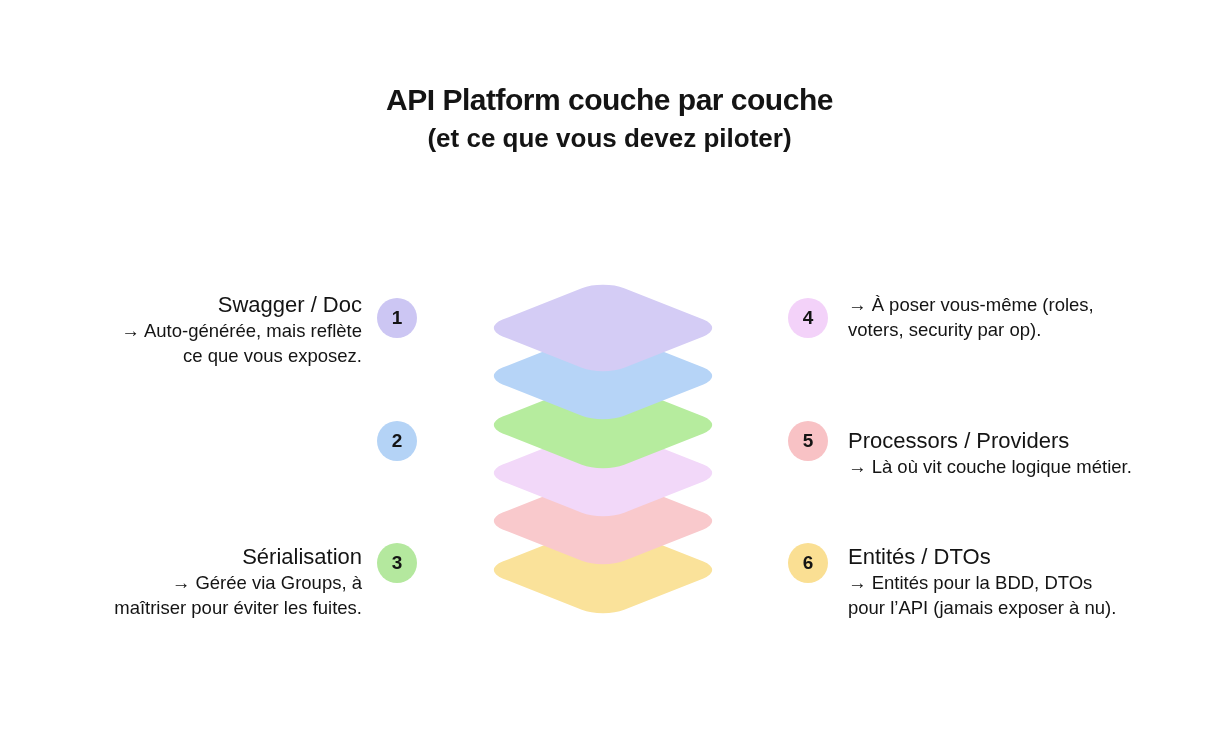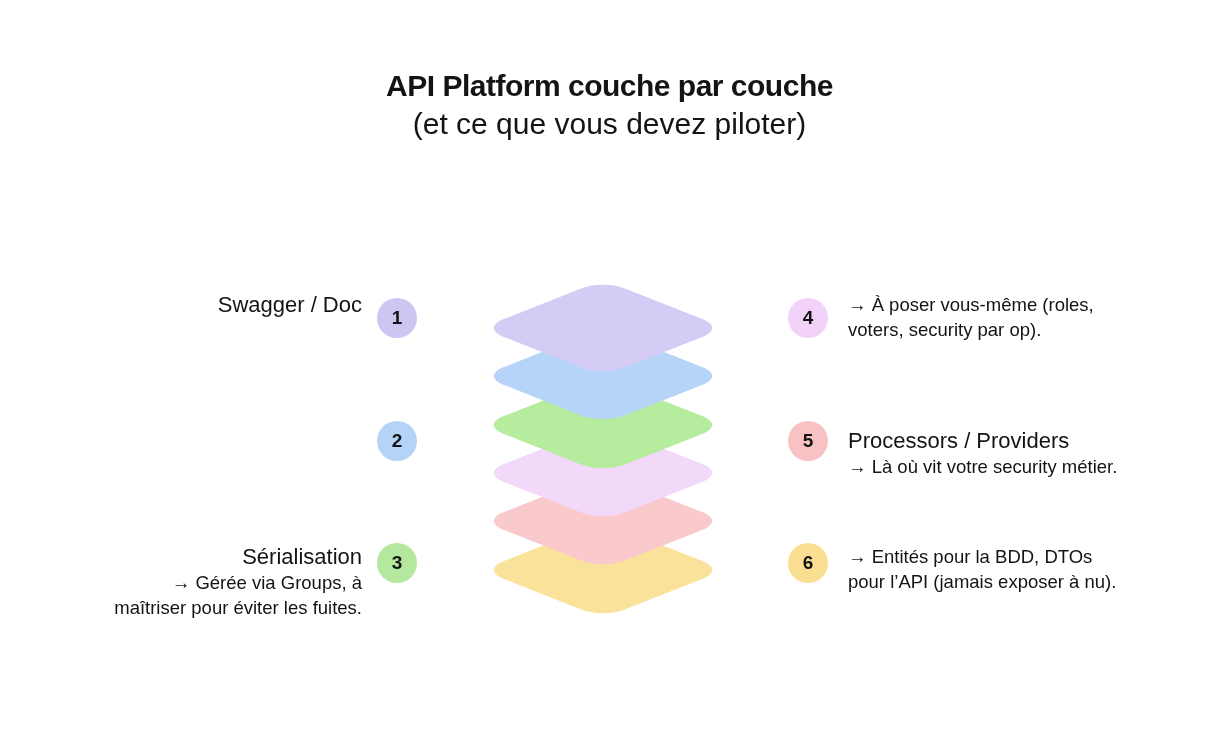--- a/index.html
+++ b/index.html
@@ -1,23 +1,23 @@
 <!DOCTYPE html>
 <html><head>
 <meta charset="utf-8">
 <style>
   html,body{margin:0;padding:0}
   body{
     width:1219px;height:734px;position:relative;overflow:hidden;
     background:#ffffff;color:#141414;
     font-family:"Liberation Sans", sans-serif;
   }
-  .header{position:absolute;top:70px;left:0;width:1219px;text-align:center}
+  .header{position:absolute;top:84px;left:0;width:1219px;text-align:center}
   .title{font-size:30px;font-weight:800;letter-spacing:-0.5px;line-height:32px}
-  .subtitle{font-size:30px;font-weight:400;line-height:30px;margin-top:7px}
+  .subtitle{font-size:26px;font-weight:700;line-height:30px;margin-top:7px}
 
   .diamond{
     position:absolute;width:172px;height:172px;border-radius:30px;
     transform:scaleY(0.395) rotate(45deg);
   }
 
   .item{position:absolute;font-size:18.5px;line-height:25px}
   .item-title{font-size:22px;font-weight:400;line-height:26px}
   .item-body{white-space:pre-line}
   .item.left{width:340px;right:857px;text-align:right}
@@ -39,41 +39,44 @@
 
 <div class="diamond" style="left: 517px; top: 242px; z-index: 60; background-color: rgb(212, 204, 245);"></div>
 <div class="diamond" style="left: 517px; top: 290px; z-index: 50; background-color: rgb(182, 212, 247);"></div>
 <div class="diamond" style="left: 517px; top: 339px; z-index: 40; background-color: rgb(182, 236, 158);"></div>
 <div class="diamond" style="left: 517px; top: 387px; z-index: 30; background-color: rgb(242, 216, 249);"></div>
 <div class="diamond" style="left: 517px; top: 435px; z-index: 20; background-color: rgb(249, 201, 204);"></div>
 <div class="diamond" style="left: 517px; top: 484px; z-index: 10; background-color: rgb(250, 226, 154);"></div>
 
 <div class="item left" style="top:292px">
   <div class="item-title">Swagger / Doc</div>
+  <div class="item-body">→ Auto-générée, mais reflète
+ce que vous exposez.</div>
 </div>
 <div class="item left" style="top:419px">
 </div>
 <div class="item left" style="top:544px">
   <div class="item-title">Sérialisation</div>
   <div class="item-body">→ Gérée via Groups, à
 maîtriser pour éviter les fuites.</div>
 </div>
 
 <div class="badge" style="left: 377px; top: 298px; background-color: rgb(204, 198, 243);">1</div>
 <div class="badge" style="left: 377px; top: 421px; background-color: rgb(180, 211, 246);">2</div>
 <div class="badge" style="left: 377px; top: 543px; background-color: rgb(180, 232, 158);">3</div>
 
 <div class="item right" style="top:292px">
   <div class="item-body">→ À poser vous-même (roles,
 voters, security par op).</div>
 </div>
 <div class="item right" style="top:428px">
   <div class="item-title">Processors / Providers</div>
-  <div class="item-body">→ Là où vit votre security métier.</div>
+  <div class="item-body">→ Là où vit couche logique métier.</div>
 </div>
 <div class="item right" style="top:544px">
+  <div class="item-title">Entités / DTOs</div>
   <div class="item-body">→ Entités pour la BDD, DTOs
 pour l’API (jamais exposer à nu).</div>
 </div>
 
 <div class="badge" style="left: 788px; top: 298px; background-color: rgb(243, 210, 249);">4</div>
 <div class="badge" style="left: 788px; top: 421px; background-color: rgb(248, 194, 197);">5</div>
 <div class="badge" style="left: 788px; top: 543px; background-color: rgb(250, 223, 147);">6</div>
 
 </body></html>

